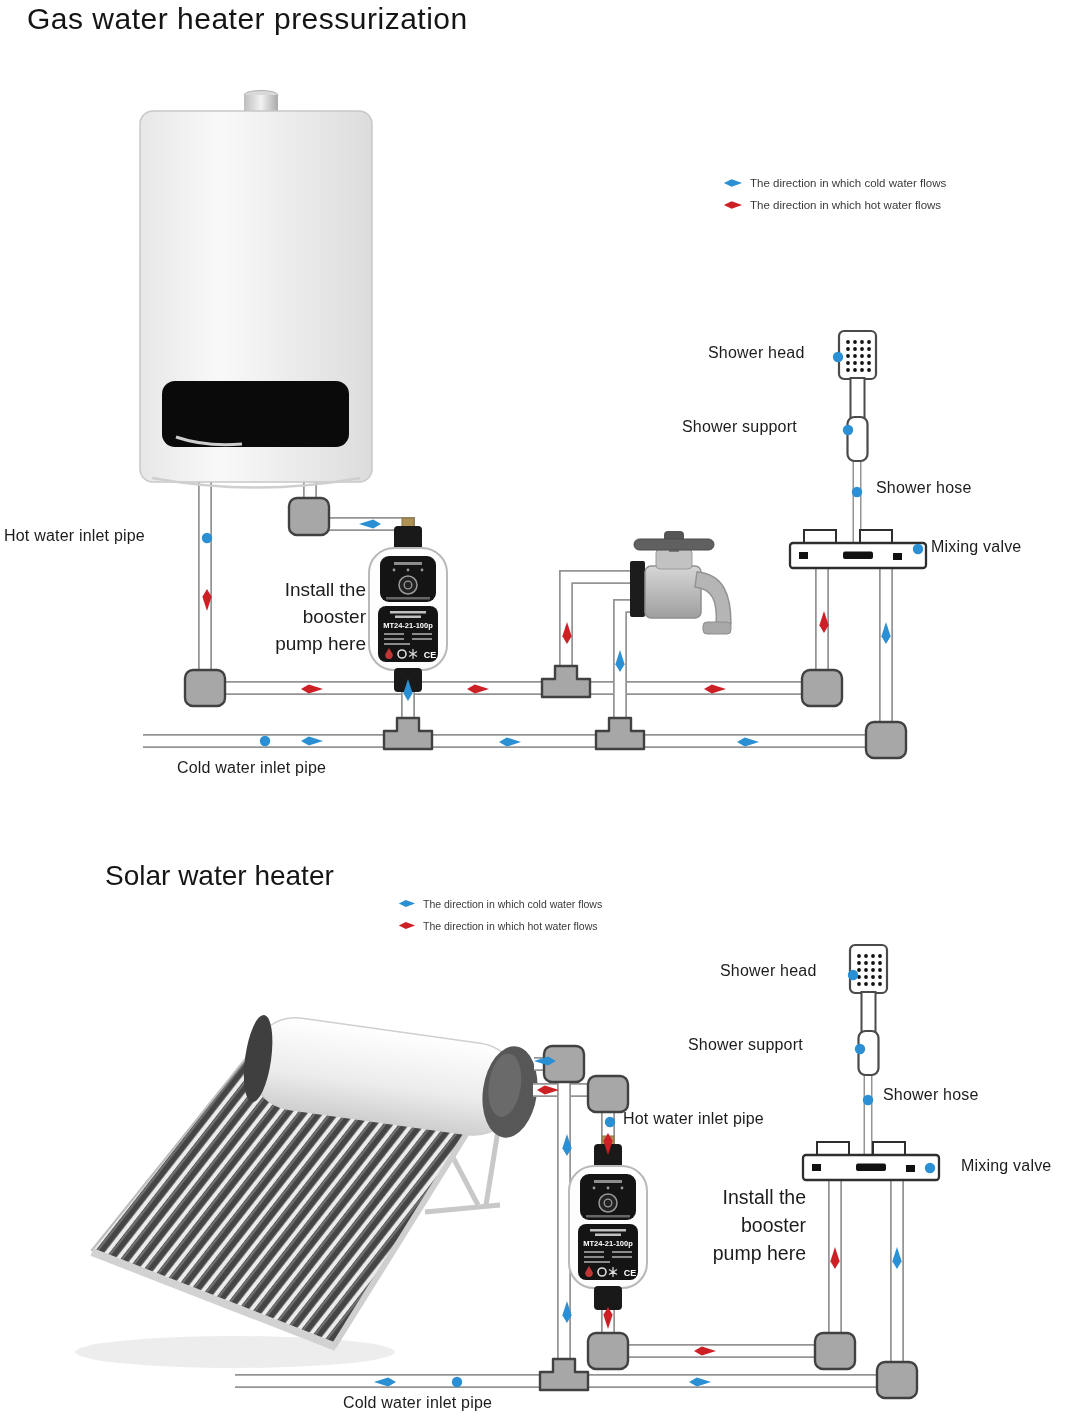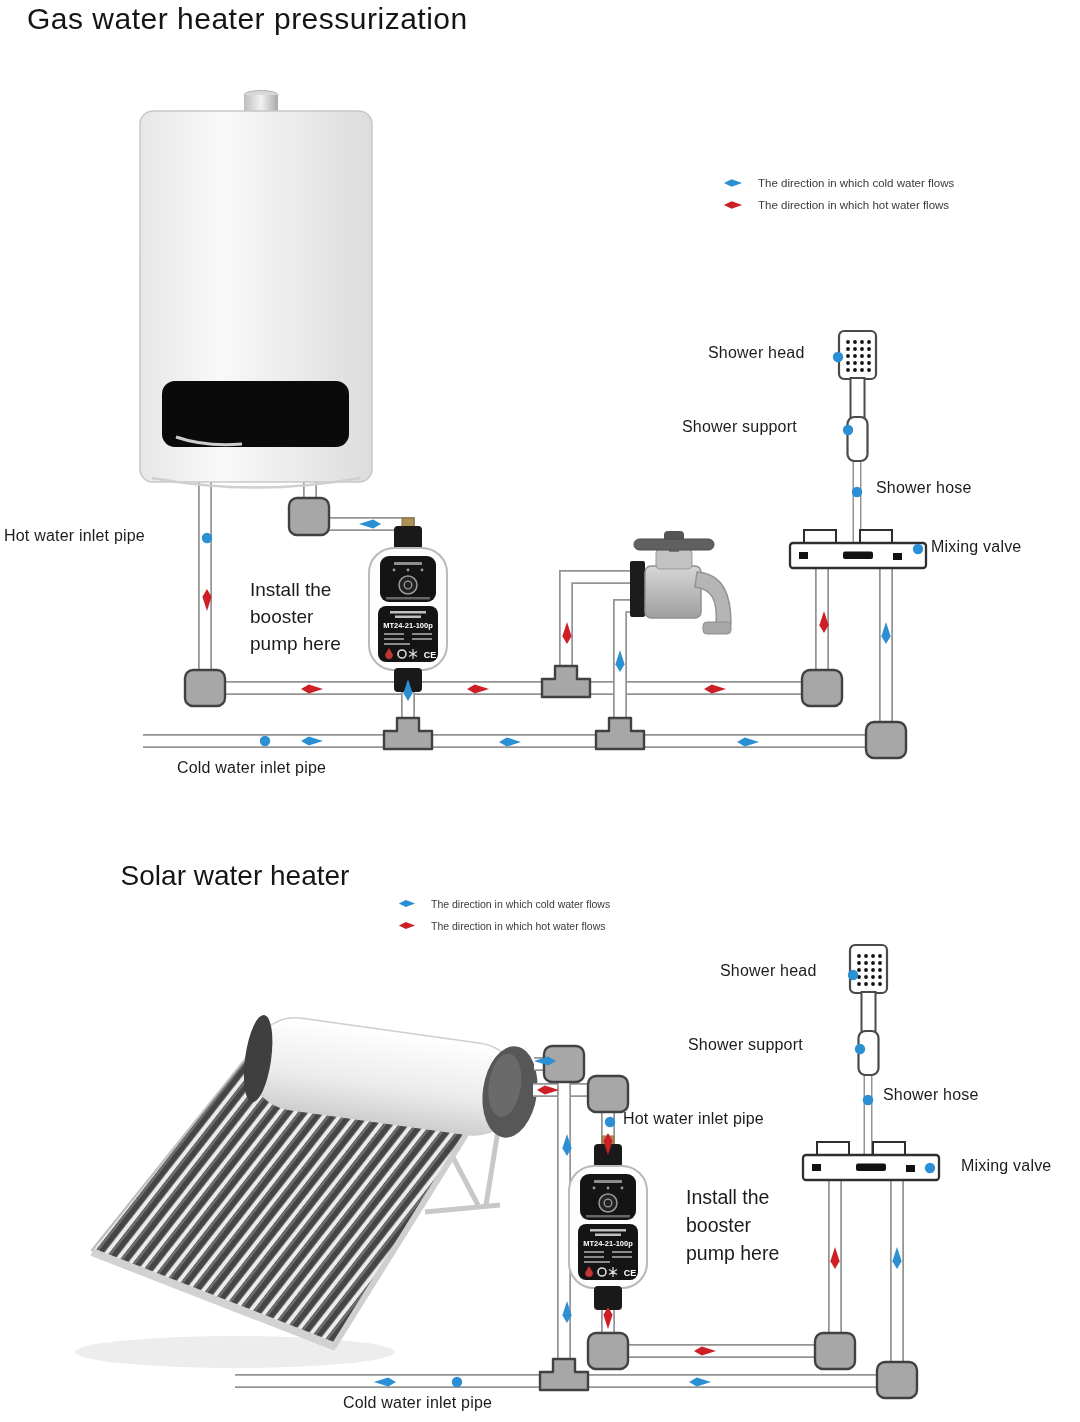--- a/index.html
+++ b/index.html
@@ -6,24 +6,24 @@
   .scene{position:relative;width:1080px;height:1422px;background:#fff;overflow:hidden;
          font-family:"Liberation Sans", sans-serif;border-radius:12px;}
   .scene svg.main{position:absolute;left:0;top:0;}
   .po{stroke:#949494;stroke-width:14;fill:none}
   .pi{stroke:#ffffff;stroke-width:10.5;fill:none}
   .ho{stroke:#949494;stroke-width:9;fill:none}
   .hi{stroke:#ffffff;stroke-width:6;fill:none}
   .fit{fill:#a7a7a7;stroke:#414141;stroke-width:2.4;stroke-linejoin:round}
   .lbl{position:absolute;font-size:16px;color:#1c1c1c;white-space:nowrap;letter-spacing:.2px}
   .title1{font-size:30px;color:#151515;letter-spacing:.5px}
-  .title2{position:absolute;text-align:center;font-size:28px;color:#151515;line-height:40px}
-  .install{position:absolute;text-align:left;font-size:19px;color:#1c1c1c;line-height:27px}
+  .title2{position:absolute;text-align:left;font-size:28px;color:#151515;line-height:40px}
+  .install{position:absolute;text-align:right;font-size:19px;color:#1c1c1c;line-height:27px}
   .legend{position:absolute}
-  .lrow{display:flex;align-items:center;gap:15px;margin-bottom:8px;height:14px}
+  .lrow{display:flex;align-items:center;gap:7px;margin-bottom:8px;height:14px}
   .ltext{font-size:11.5px;color:#3a3a3a}
   .legend.small .ltext{font-size:10.5px}
   .legend.small .lrow{margin-bottom:9px;height:13px}
 </style>
 </head>
 <body>
 
 <div class="scene">
 
 <svg class="main" width="1080" height="1422" viewBox="0 0 1080 1422">

